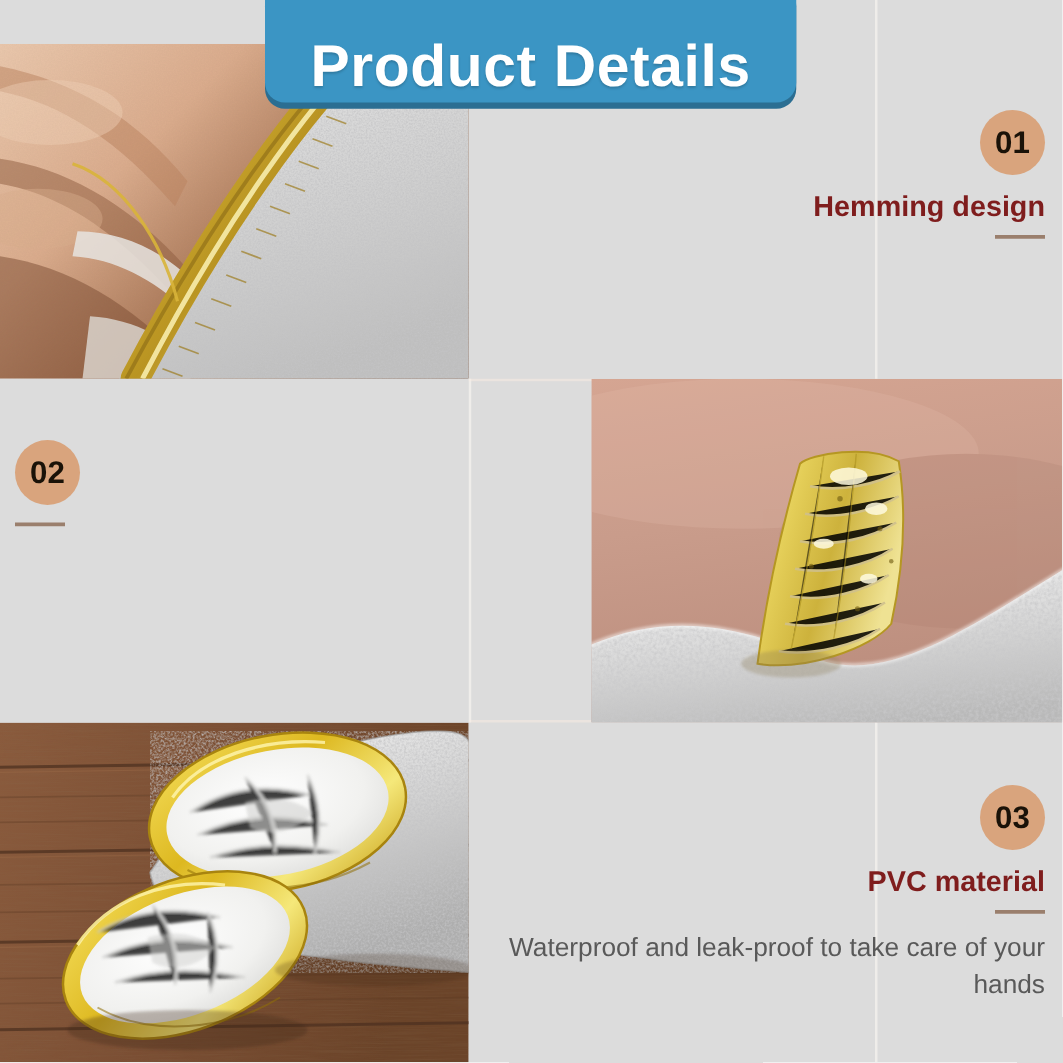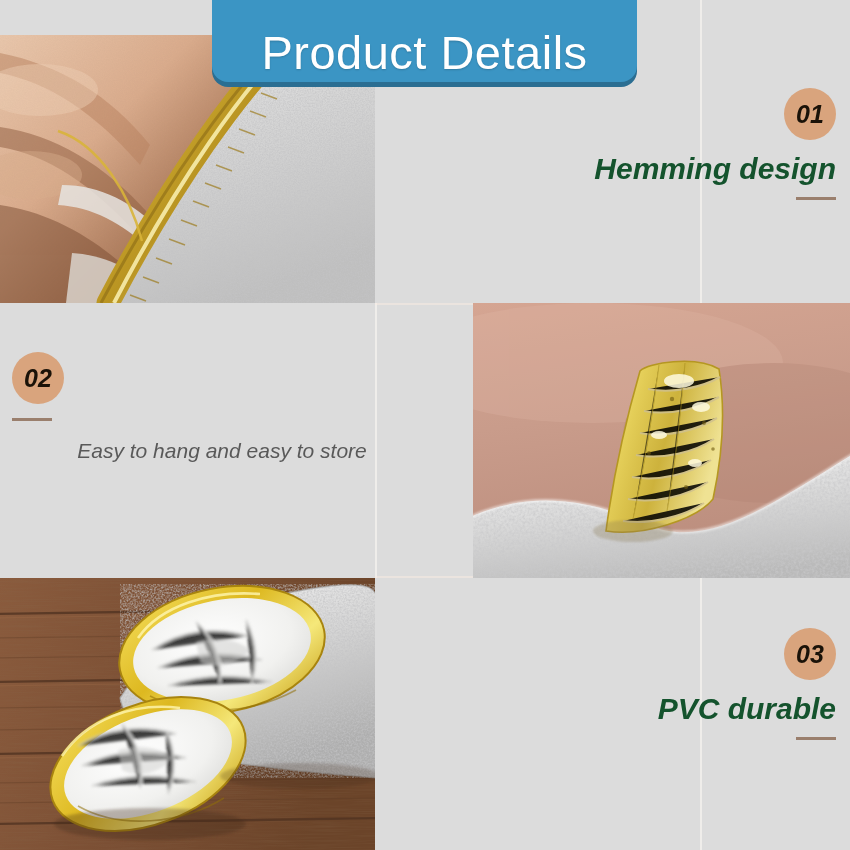--- a/index.html
+++ b/index.html
@@ -46,21 +46,21 @@
     z-index: 40;
     display: flex;
     align-items: flex-end;
     justify-content: center;
     padding-bottom: 6px;
     box-sizing: border-box;
   }
   #banner-title {
     color: #ffffff;
     font-size: 47px;
-    font-weight: normal;
+    font-weight: bold;
     letter-spacing: 0.5px;
     line-height: 1;
     white-space: nowrap;
     text-shadow: 0 1px 2px rgba(0,0,0,0.18);
   }
 
   
   .photo {
     position: absolute;
     overflow: hidden;
@@ -68,39 +68,38 @@
   .photo svg { display: block; width: 100%; height: 100%; }
 
   #photo-hemming { left: 0px;   top: 35px;  width: 375px; height: 268px; }
   #photo-loop    { left: 473px; top: 303px; width: 377px; height: 275px; }
   #photo-gloves  { left: 0px;   top: 578px; width: 375px; height: 272px; }
 
   
   .text-block {
     position: absolute;
     box-sizing: border-box;
-    font-style: italic;
   }
   .badge {
     width: 52px;
     height: 52px;
     border-radius: 50%;
     background: #d9a47d;
     display: flex;
     align-items: center;
     justify-content: center;
     color: #1a1208;
     font-size: 25px;
     font-weight: bold;
     line-height: 1;
   }
   .blk-title {
-    font-size: 30px;
+    font-size: 23px;
     font-weight: bold;
-    color: #14532d;
+    color: #7f1d1d;
     line-height: 1.15;
     white-space: nowrap;
   }
   .rule {
     width: 40px;
     height: 3px;
     background: #9a7f6d;
   }
   .blk-desc {
     font-size: 21px;
@@ -415,22 +414,22 @@
 
   <div class="text-block align-right" id="block-01">
     <div class="badge">01</div>
     <div class="blk-title">Hemming design</div>
     <div class="rule"></div>
   </div>
 
   <div class="text-block align-left" id="block-02">
     <div class="badge">02</div>
     <div class="rule"></div>
-    <div class="blk-desc">Easy to hang and easy to store</div>
   </div>
 
   <div class="text-block align-right" id="block-03">
     <div class="badge">03</div>
-    <div class="blk-title">PVC durable</div>
+    <div class="blk-title">PVC material</div>
     <div class="rule"></div>
+    <div class="blk-desc">Waterproof and leak-proof to take care of your hands</div>
   </div>
 
 </div>
 
 </body></html>

